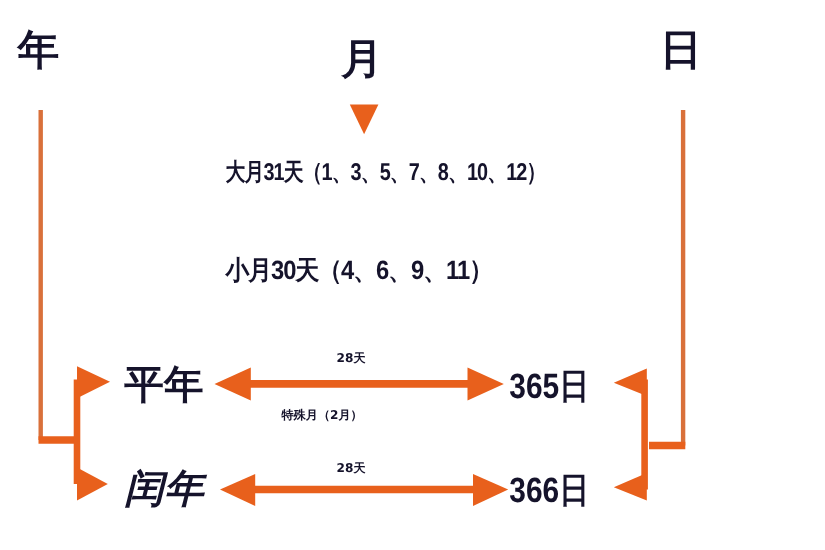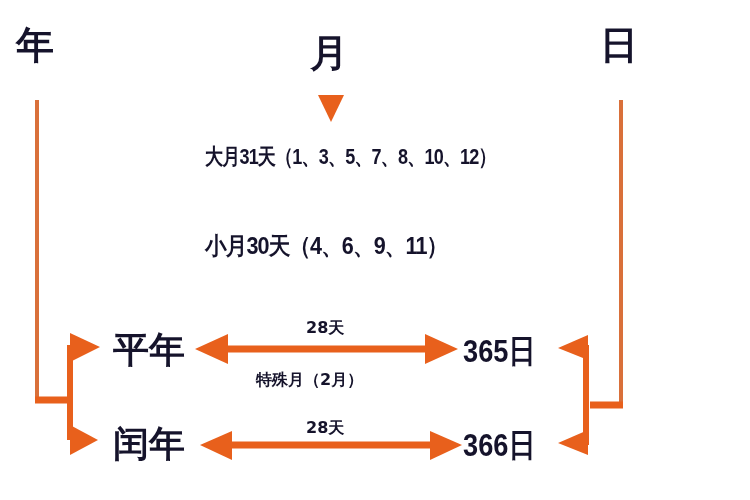--- a/index.html
+++ b/index.html
@@ -1,20 +1,20 @@
 <!DOCTYPE html>
 <html><head>
 <meta charset="utf-8">
 <style>
   html,body{margin:0;padding:0;background:#ffffff;}
   body{width:750px;height:500px;position:relative;overflow:hidden;font-family:"DejaVu Sans",sans-serif;}
   .lbl{position:absolute;color:#15132b;font-weight:bold;white-space:nowrap;}
   .big{font-size:38px;}
   .mid{font-size:24px;font-family:"Liberation Sans","DejaVu Sans",sans-serif;}
-  .sm{font-size:16px;}
+  .sm{font-size:11px;}
   .cond{transform-origin:left center;}
   svg{position:absolute;left:0;top:0;}
 </style>
 </head>
 <body>
 
 <svg width="750" height="500">
   <defs>
     <marker id="ah" markerWidth="8" markerHeight="8" refX="4" refY="4" orient="auto" markerUnits="strokeWidth">
       <path d="M0,0 L8,4 L0,8 Z" fill="#e8601c"></path>
@@ -44,20 +44,20 @@
 </svg>
 
 <div class="lbl big" style="left:16px;top:20px;">年</div>
 <div class="lbl big" style="left:310px;top:28px;">月</div>
 <div class="lbl big" style="left:600px;top:20px;">日</div>
 
 <div class="lbl mid cond" style="left:205px;top:142px;font-size:22px;letter-spacing:-1px;transform:scaleX(0.82);">大月31天（1、3、5、7、8、10、12）</div>
 <div class="lbl mid cond" style="left:205px;top:230px;font-size:24px;letter-spacing:-1px;transform:scaleX(0.9);">小月30天（4、6、9、11）</div>
 
 <div class="lbl big" style="left:113px;top:326px;font-size:36px;font-family:Liberation Mono, monospace;">平年</div>
-<div class="lbl big" style="left:113px;top:420px;font-size:36px;">闰年</div>
+<div class="lbl big" style="left:113px;top:420px;font-size:36px;font-style:italic;">闰年</div>
 
 <div class="lbl mid cond" style="left:463px;top:330px;font-size:32px;transform:scaleX(0.85);">365日</div>
 <div class="lbl mid cond" style="left:463px;top:424px;font-size:32px;transform:scaleX(0.85);">366日</div>
 
 <div class="lbl sm" style="left:306px;top:318px;">28天</div>
 <div class="lbl sm" style="left:256px;top:370px;">特殊月（2月）</div>
 <div class="lbl sm" style="left:306px;top:418px;">28天</div>
 
 </body></html>

